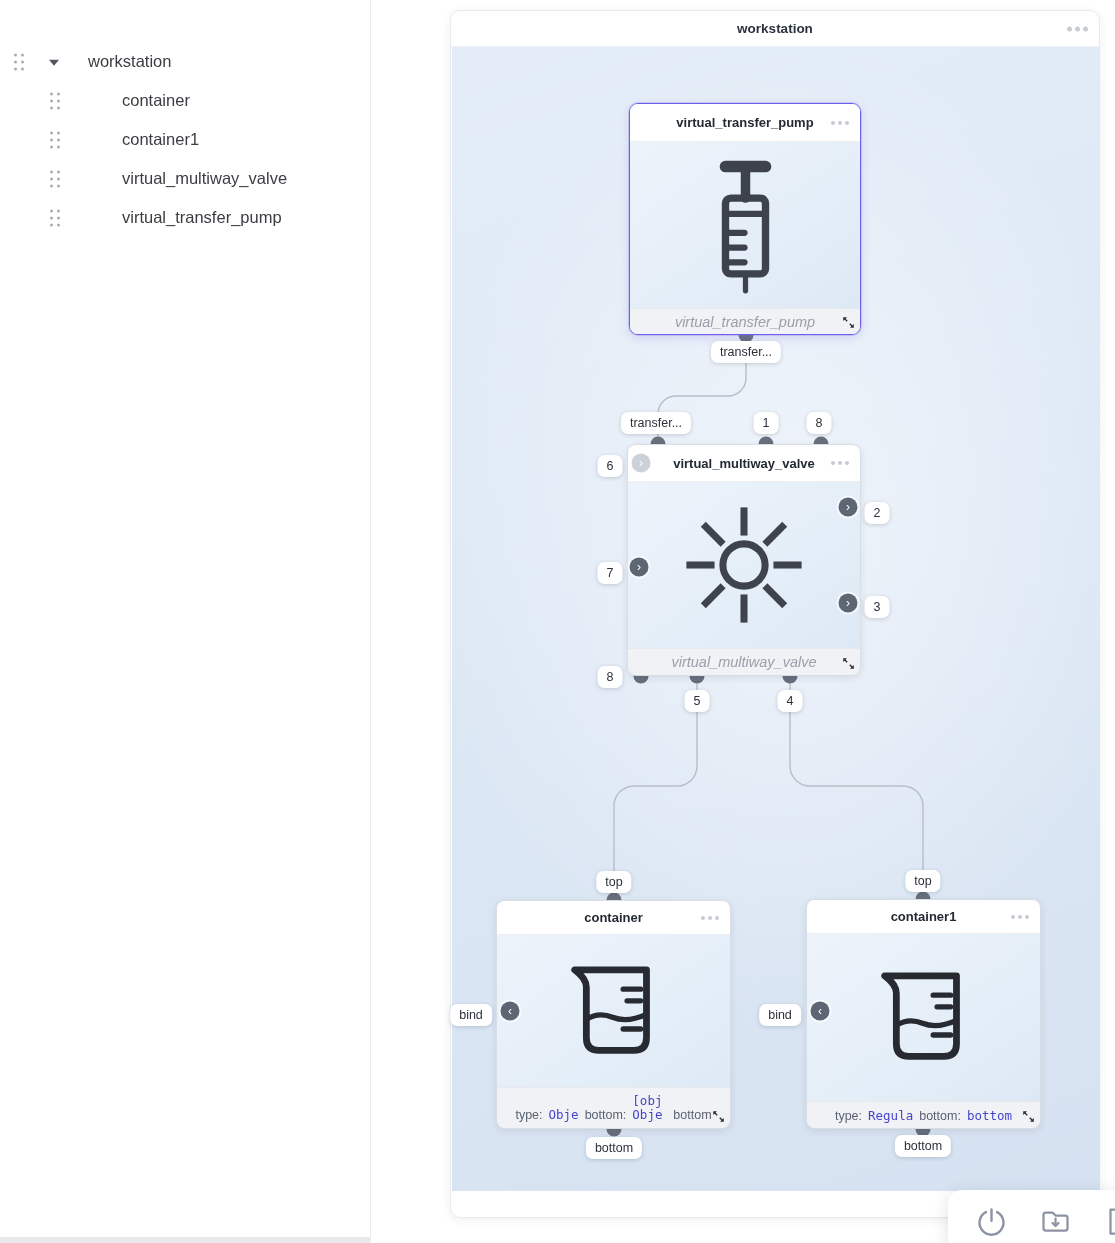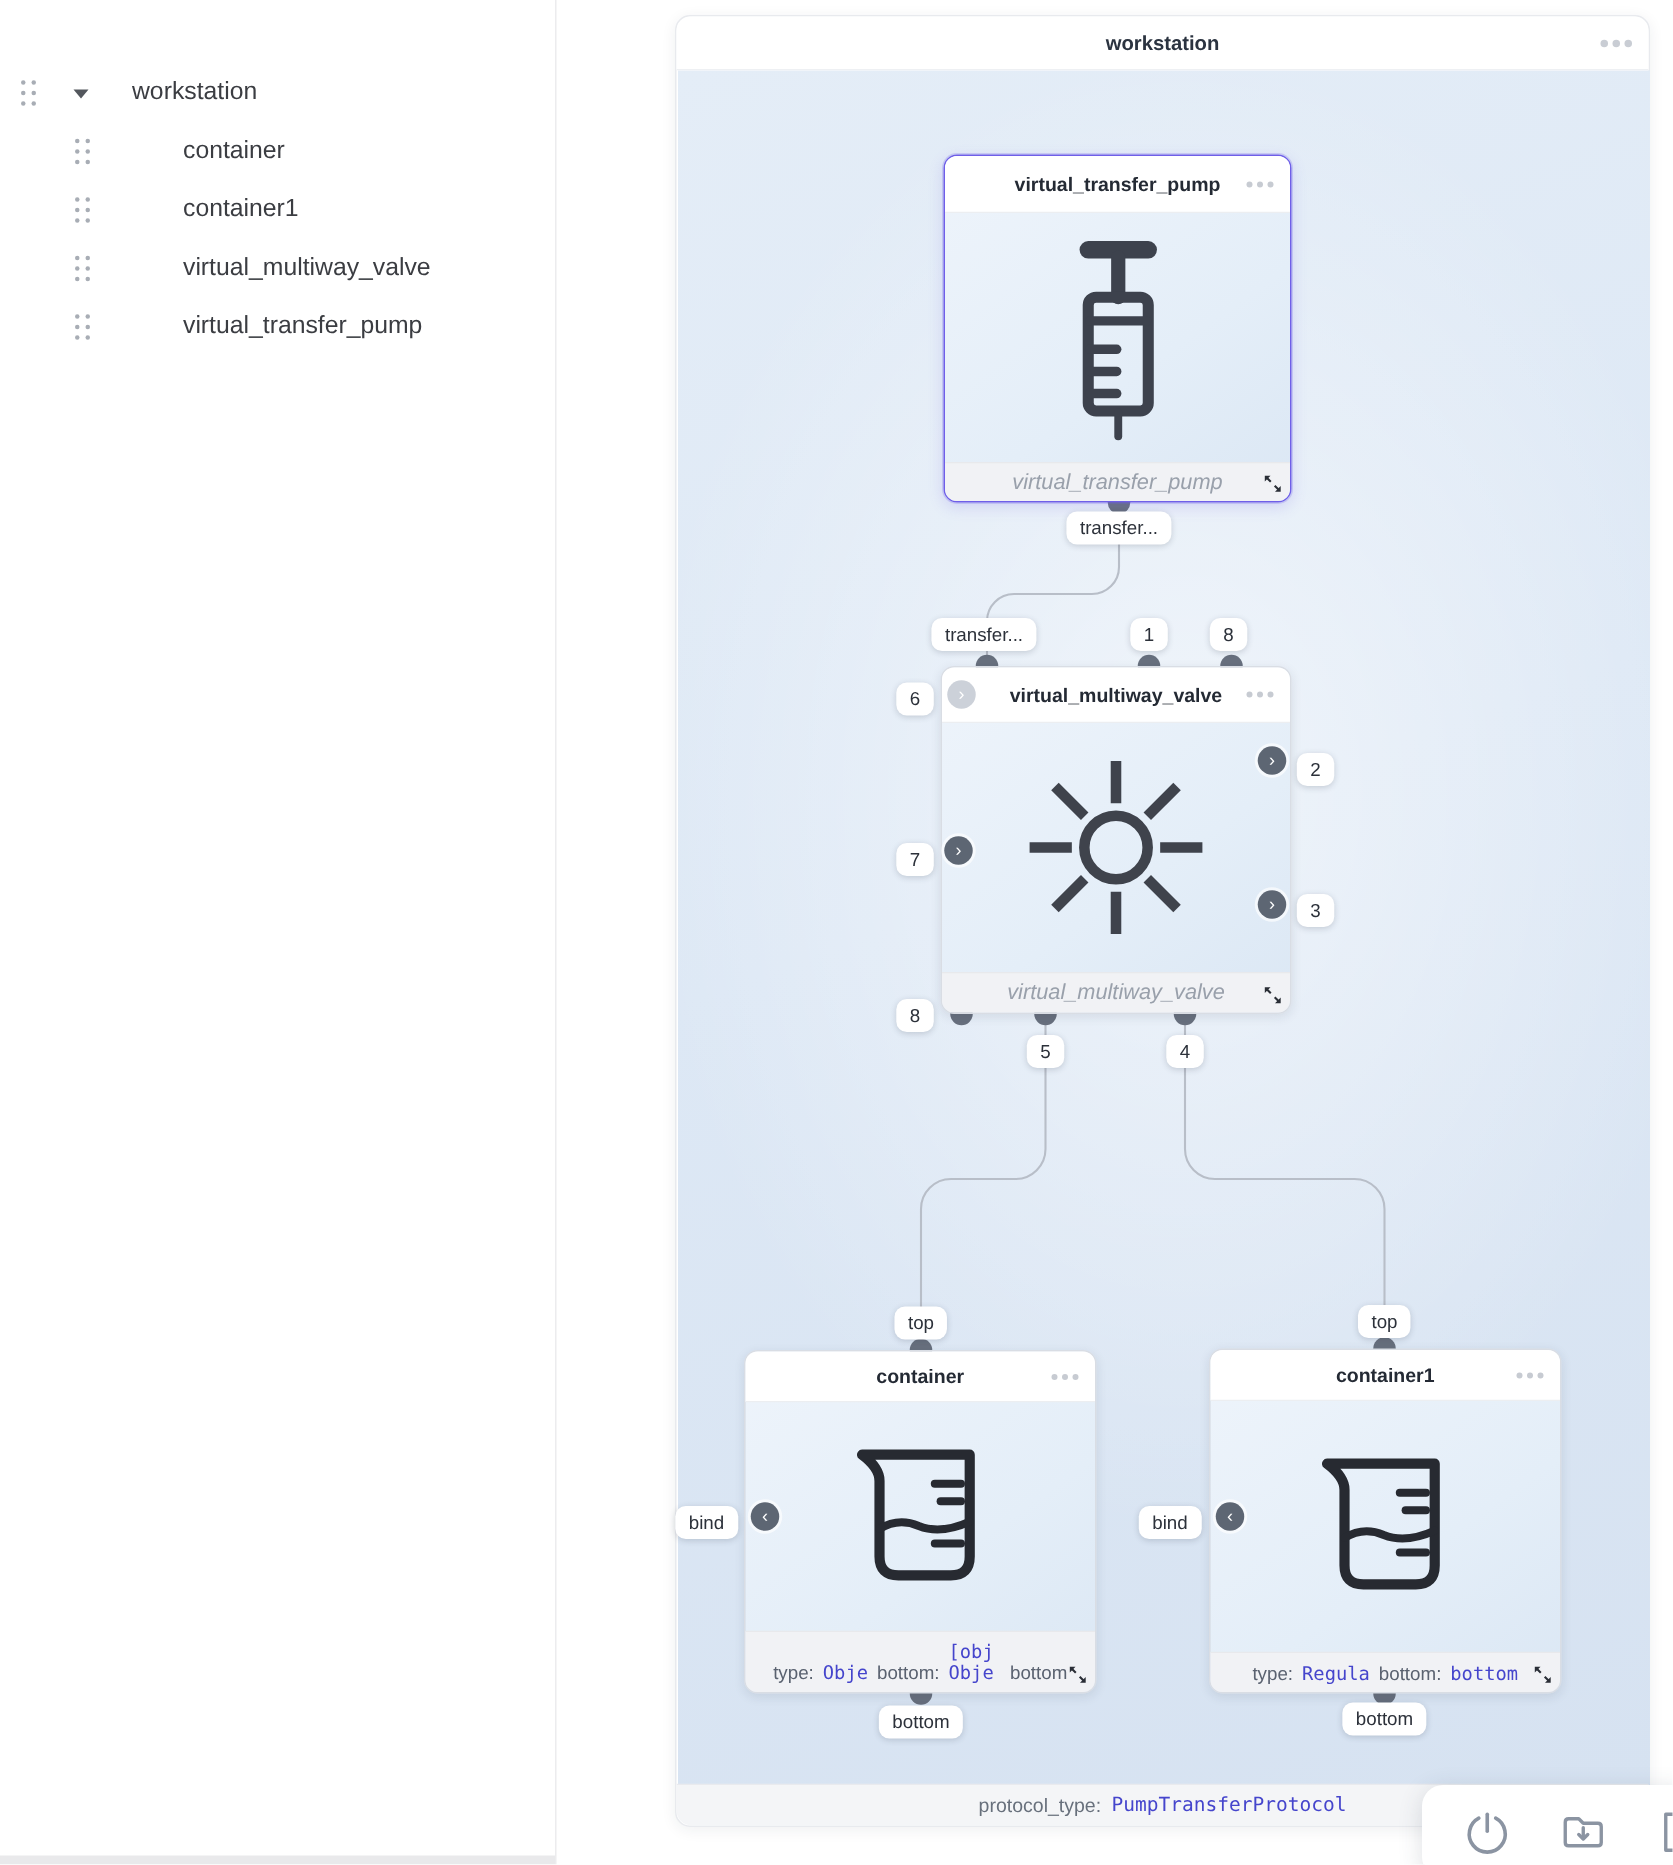--- a/index.html
+++ b/index.html
@@ -332,24 +332,20 @@
       </svg>
     </div>
   </div>
   <div class="pcirc" style="left:369px;top:1000px">
       <span class="chev">‹</span>
     </div>
   <div class="plabel" style="left:329px;top:993px">bind</div>
   <div class="plabel" style="left:472px;top:859px">top</div>
   <div class="plabel" style="left:472px;top:1124px">bottom</div>
 
-  <div class="panel-footer">
-    <span class="pf-label">protocol_type:</span>
-    <span class="pf-value">PumpTransferProtocol</span>
-  </div>
 </div>
 
 <div class="toolbar">
   <button class="tbtn">
     <svg width="33" height="33" viewBox="0 0 44 44" fill="none" stroke="#8b94a2" stroke-width="3.2" stroke-linecap="round">
       <line x1="22" y1="6" x2="22" y2="21"></line>
       <path d="M14.5 9.5 A 16 16 0 1 0 29.5 9.5"></path>
     </svg>
   </button>
   <button class="tbtn">

